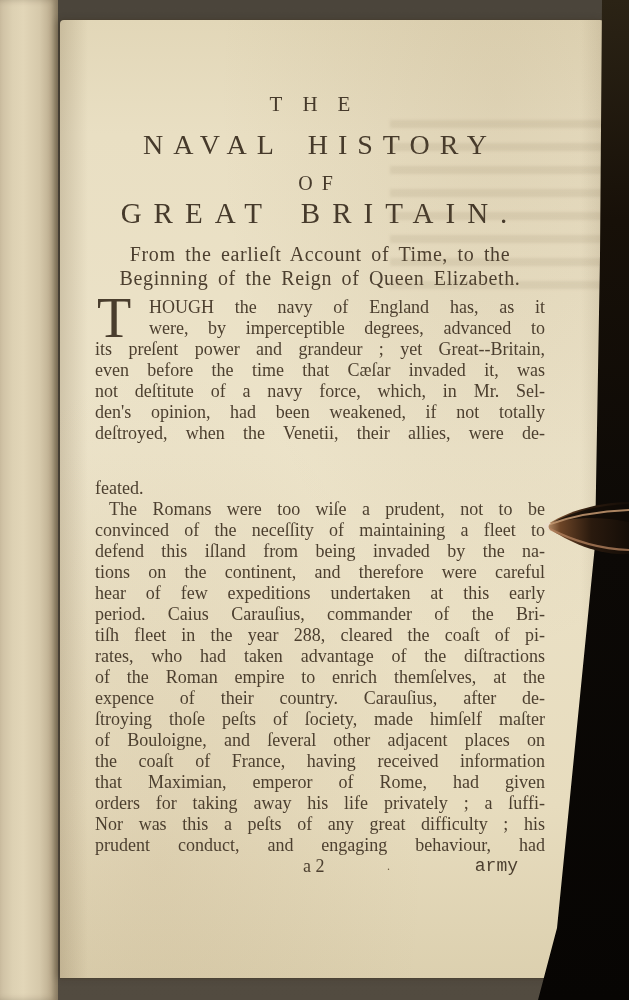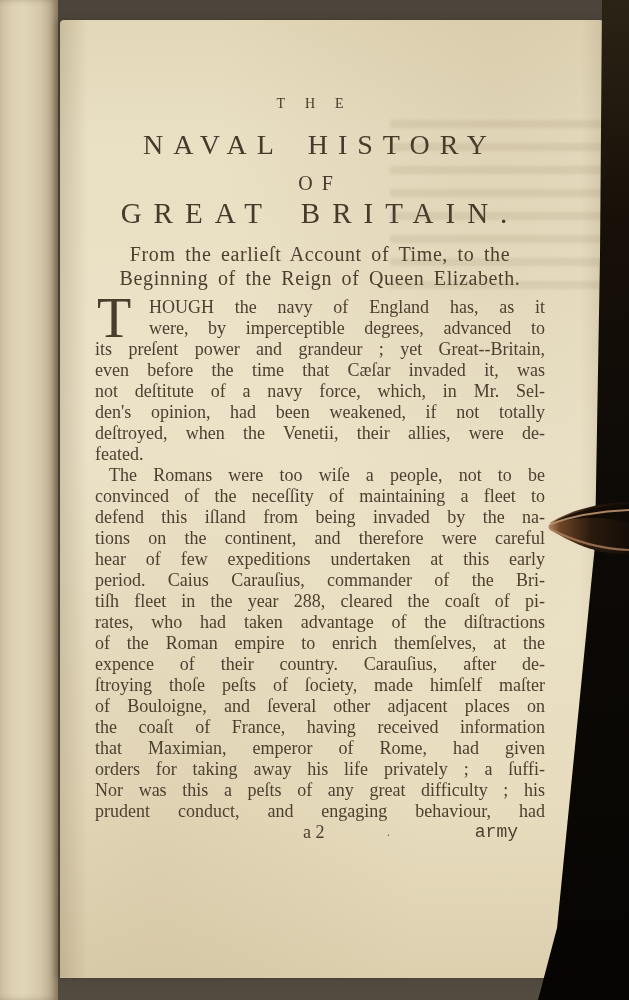--- a/index.html
+++ b/index.html
@@ -27,30 +27,30 @@
     border-radius:4px 7px 0 0;
     box-shadow:0 0 0 1px rgba(70,60,40,.25), -3px 0 7px rgba(50,40,25,.3);
   }
   
   .ghost{
     position:absolute;left:330px;top:100px;width:215px;height:170px;
     background:repeating-linear-gradient(180deg, rgba(118,98,66,.11) 0 8px, rgba(118,98,66,0) 8px 23px);
     filter:blur(1.6px);pointer-events:none;
   }
   .title{color:#463a2b;text-align:center;white-space:nowrap;}
-  .t-the{margin-top:22px;font-size:14px;line-height:24px;letter-spacing:20px;}
+  .t-the{margin-top:22px;font-size:21px;line-height:24px;letter-spacing:20px;}
   .t-naval{margin-top:12px;font-size:28px;line-height:34px;letter-spacing:10px;word-spacing:8px;}
   .t-of{margin-top:10px;font-size:20px;line-height:22px;letter-spacing:9px;}
   .t-great{margin-top:3px;font-size:29px;line-height:32px;letter-spacing:12px;word-spacing:8px;}
   .subtitle{margin-top:13px;font-size:20px;line-height:24px;text-align:center;
     letter-spacing:.6px;word-spacing:4px;color:#4c3f2f;}
   .body-text{margin-top:7px;font-size:18px;line-height:21px;color:#4c3f2f;}
   .para{position:relative;}
   .line{text-align:justify;text-align-last:justify;}
-  .line.flush{text-align-last:left;}
+  .line.flush{text-align-last:left;margin-top:34px;}
   .line.indent{text-indent:14px;}
   .dropcap{
     float:left;font-size:56px;line-height:40px;height:40px;width:46px;
     margin:1px 6px 0 2px;color:#493d2d;text-align:left;
   }
   .footer{position:relative;height:22px;font-size:18px;line-height:21px;color:#4c3f2f;}
   .footer .sig{position:absolute;left:208px;}
   .footer .dot{position:absolute;left:292px;font-size:12px;color:#6b5c44;}
   .footer .catch{position:absolute;right:27px;font-family:Liberation Mono, monospace;}
   
@@ -87,21 +87,21 @@
       <div class="line">HOUGH the navy of England has, as it</div>
           <div class="line">were, by imperceptible degrees, advanced to</div>
           <div class="line">its preſent power and grandeur ; yet Great--Britain,</div>
           <div class="line">even before the time that Cæſar invaded it, was</div>
           <div class="line">not deſtitute of a navy force, which, in Mr. Sel-</div>
           <div class="line">den's opinion, had been weakened, if not totally</div>
           <div class="line">deſtroyed, when the Venetii, their allies, were de-</div>
           <div class="line flush">feated.</div>
         </div>
       <div class="para">
-          <div class="line indent">The Romans were too wiſe a people, not to be</div>
+          <div class="line indent">The Romans were too wiſe a prudent, not to be</div>
           <div class="line">convinced of the neceſſity of maintaining a fleet to</div>
           <div class="line">defend this iſland from being invaded by the na-</div>
           <div class="line">tions on the continent, and therefore were careful</div>
           <div class="line">hear of few expeditions undertaken at this early</div>
           <div class="line">period. Caius Carauſius, commander of the Bri-</div>
           <div class="line">tiſh fleet in the year 288, cleared the coaſt of pi-</div>
           <div class="line">rates, who had taken advantage of the diſtractions</div>
           <div class="line">of the Roman empire to enrich themſelves, at the</div>
           <div class="line">expence of their country. Carauſius, after de-</div>
           <div class="line">ſtroying thoſe peſts of ſociety, made himſelf maſter</div>

